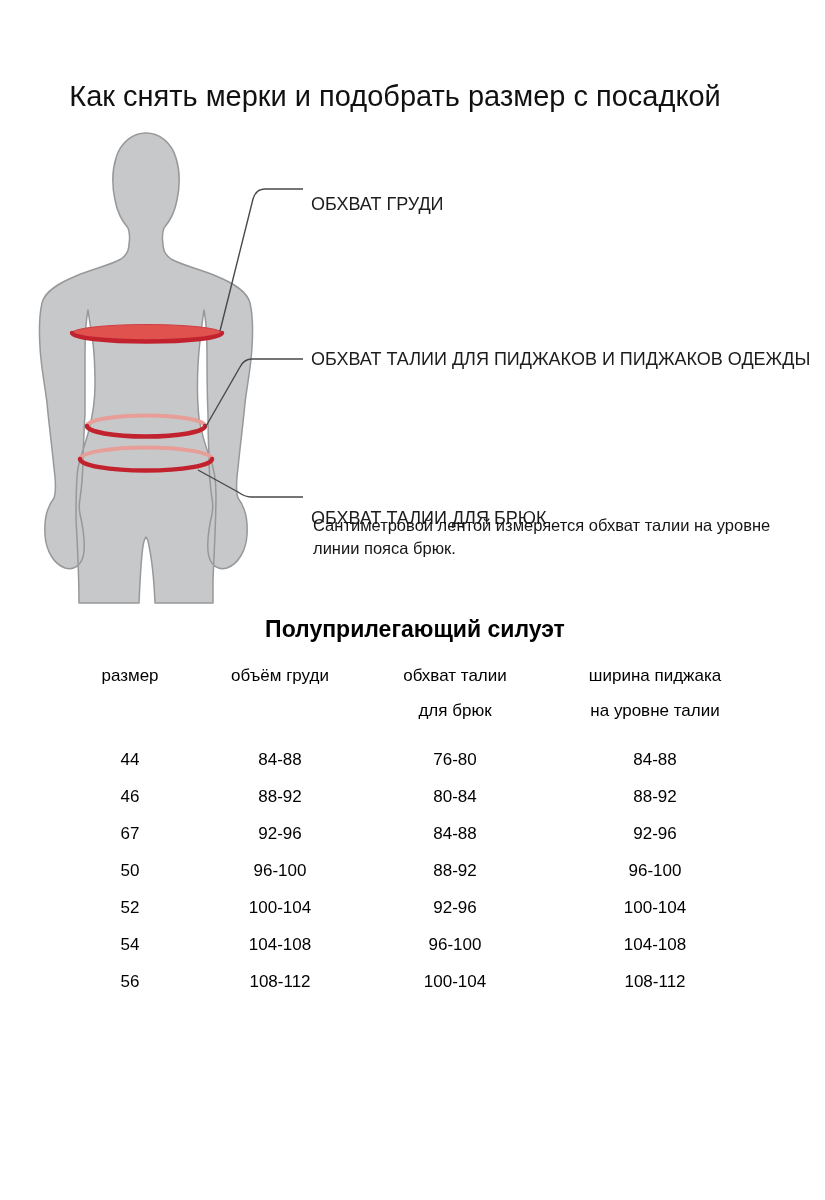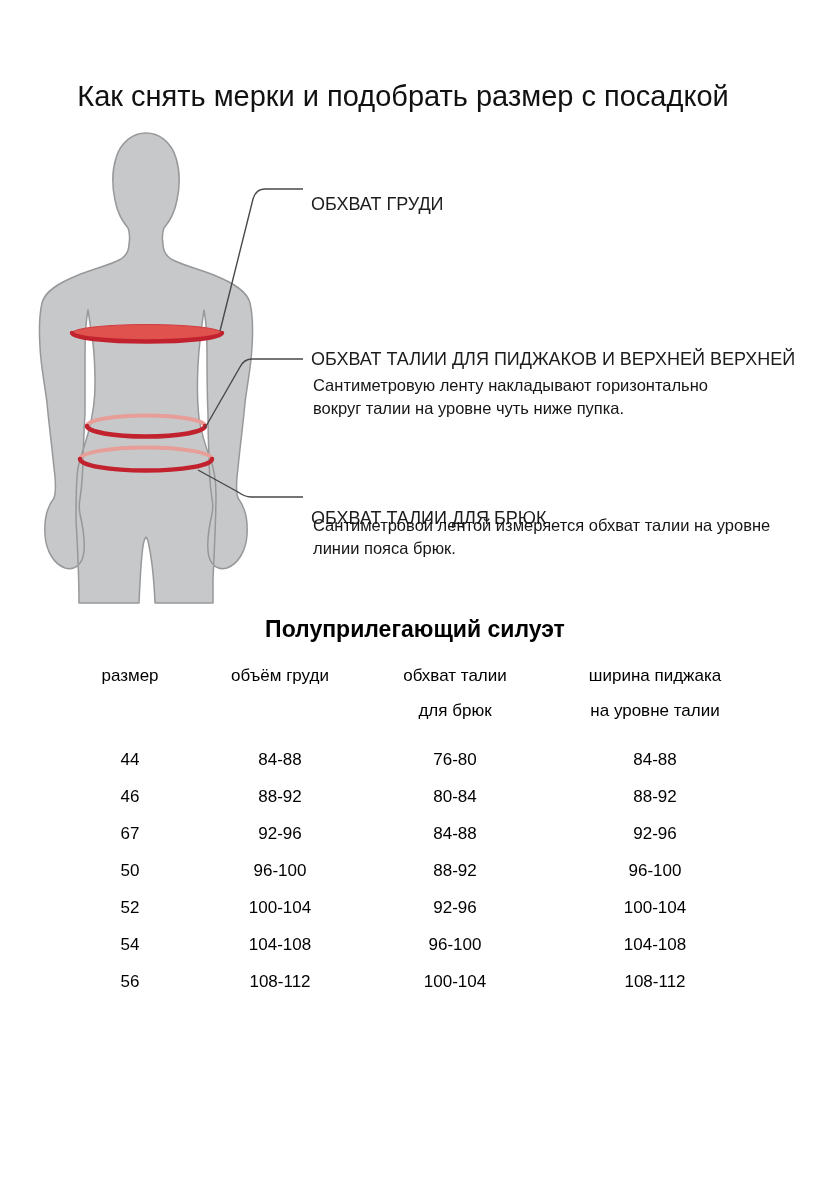--- a/index.html
+++ b/index.html
@@ -11,21 +11,20 @@
     position:relative;
     overflow:hidden;
   }
   .page{position:absolute;left:0;top:0;width:825px;height:1200px;}
 
   .title{
     position:absolute;left:0;top:80px;width:790px;
     text-align:center;
     font-size:29px;font-weight:400;color:#111;
     letter-spacing:0;
-    margin-left:8px;
   }
 
   .figure-svg{position:absolute;left:0;top:0;width:790px;height:615px;}
 
   .m-label{
     position:absolute;left:311px;
     font-size:18px;font-weight:400;color:#1c1c1c;
     white-space:nowrap;line-height:20px;
   }
   .m-desc{
@@ -143,23 +142,21 @@
       <path d="M80,459 A66,11.5 0 0 0 212,459" fill="none" stroke="#c2212e" stroke-width="4.5" stroke-linecap="round"></path>
     </g>
 
     <path d="M220,331 L253,199 Q256,189 265,189 L303,189" fill="none" stroke="#48484a" stroke-width="1.4"></path>
     <path d="M205,428 L240,367 Q244,359 252,359 L303,359" fill="none" stroke="#48484a" stroke-width="1.4"></path>
     <path d="M198,470 L238,492 Q245,497 251,497 L303,497" fill="none" stroke="#48484a" stroke-width="1.4"></path>
   </svg>
 
   <div class="m-label l0">ОБХВАТ ГРУДИ</div>
 
-  <div class="m-label l1">ОБХВАТ ТАЛИИ ДЛЯ ПИДЖАКОВ И ВЕРХНЕЙ ВЕРХНЕЙ</div>
-  <div class="m-desc d1">Сантиметровую  ленту накладывают горизонтально
-вокруг талии на уровне чуть ниже пупка.</div>
+  <div class="m-label l1">ОБХВАТ ТАЛИИ ДЛЯ ПИДЖАКОВ И ПИДЖАКОВ ОДЕЖДЫ</div>
 
   <div class="m-label l2">ОБХВАТ ТАЛИИ ДЛЯ БРЮК</div>
   <div class="m-desc d2">Сантиметровой лентой измеряется обхват талии на уровне
 линии пояса брюк.</div>
 
   <div class="subtitle">Полуприлегающий силуэт</div>
 
   <div class="size-table">
     <div class="trow h1">
       <div class="c c1">размер</div>

